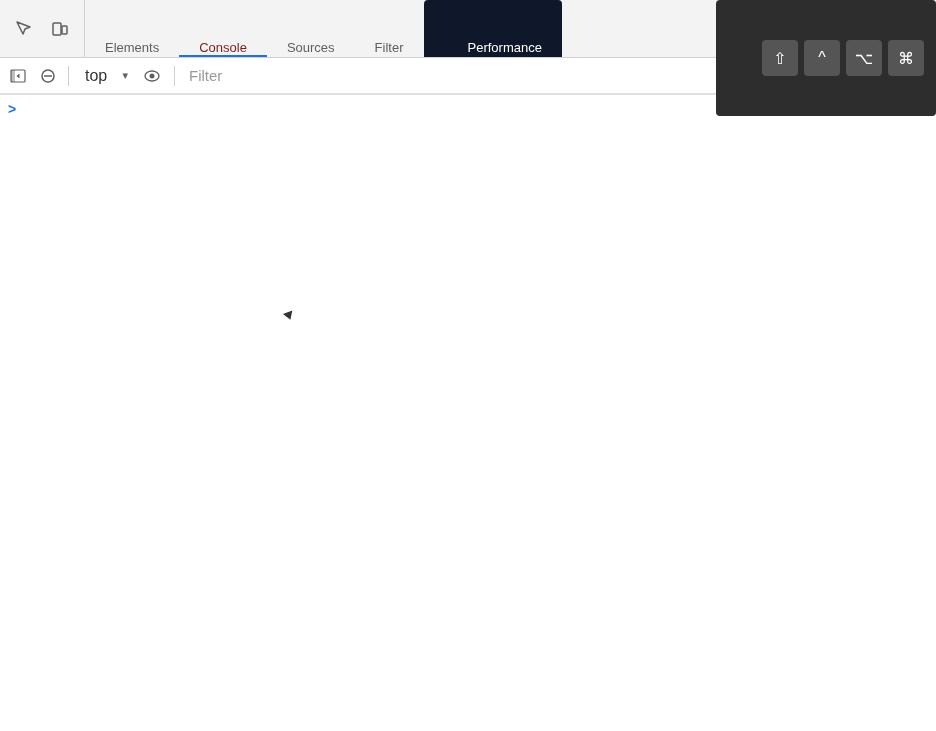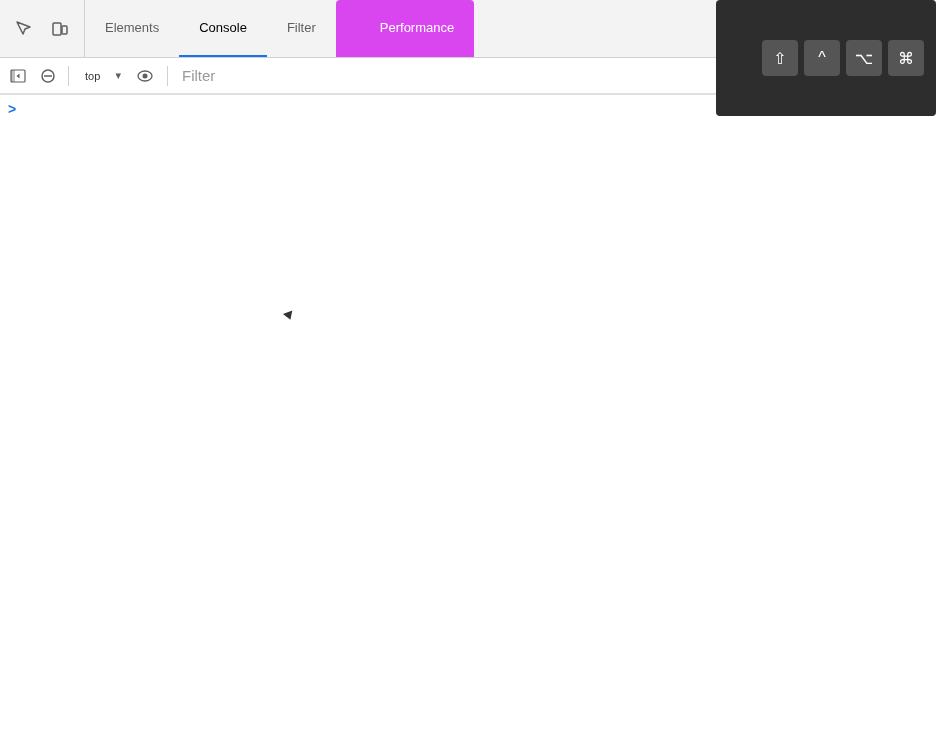--- a/index.html
+++ b/index.html
@@ -53,40 +53,40 @@
     }
 
     .tabs {
       display: flex;
       align-items: stretch;
       flex: 1;
     }
 
     .tab {
       display: flex;
-      align-items: center;
+      align-items: flex-end;
       justify-content: center;
       padding: 0 20px;
       font-size: 13px;
       color: #5f5f5f;
       cursor: pointer;
       border-bottom: 2px solid transparent;
       white-space: nowrap;
       position: relative;
     }
 
     .tab.active {
-      color: #000000;
+      color: #7f1d1d;
       border-bottom: 2px solid #1a73e8;
       background: transparent;
     }
 
     
     .performance-tab {
-      background: #d946ef;
+      background: #0f172a;
       color: #ffffff !important;
       border-radius: 4px 4px 0 0;
       padding-left: 44px;
     }
 
     
     .toolbar {
       display: flex;
       align-items: center;
       height: 36px;
@@ -120,21 +120,21 @@
       display: flex;
       align-items: center;
       position: relative;
       margin-left: 4px;
     }
 
     .context-select {
       appearance: none;
       border: none;
       background: transparent;
-      font-size: 11px;
+      font-size: 16px;
       color: #333;
       padding: 2px 24px 2px 6px;
       cursor: pointer;
       outline: none;
       height: 26px;
     }
 
     .context-select-arrow {
       position: absolute;
       right: 4px;
@@ -268,20 +268,23 @@
       </svg>
     </button>
   </div>
 
   <div class="tabs">
     <div class="tab">
       <span>Elements</span>
     </div>
     <div class="tab active">
       <span>Console</span>
+    </div>
+    <div class="tab">
+      <span>Sources</span>
     </div>
     <div class="tab">
       <span>Filter</span>
     </div>
     <div class="tab performance-tab">
       <span>Performance</span>
     </div>
   </div>
 
   <div class="shortcut-overlay">

